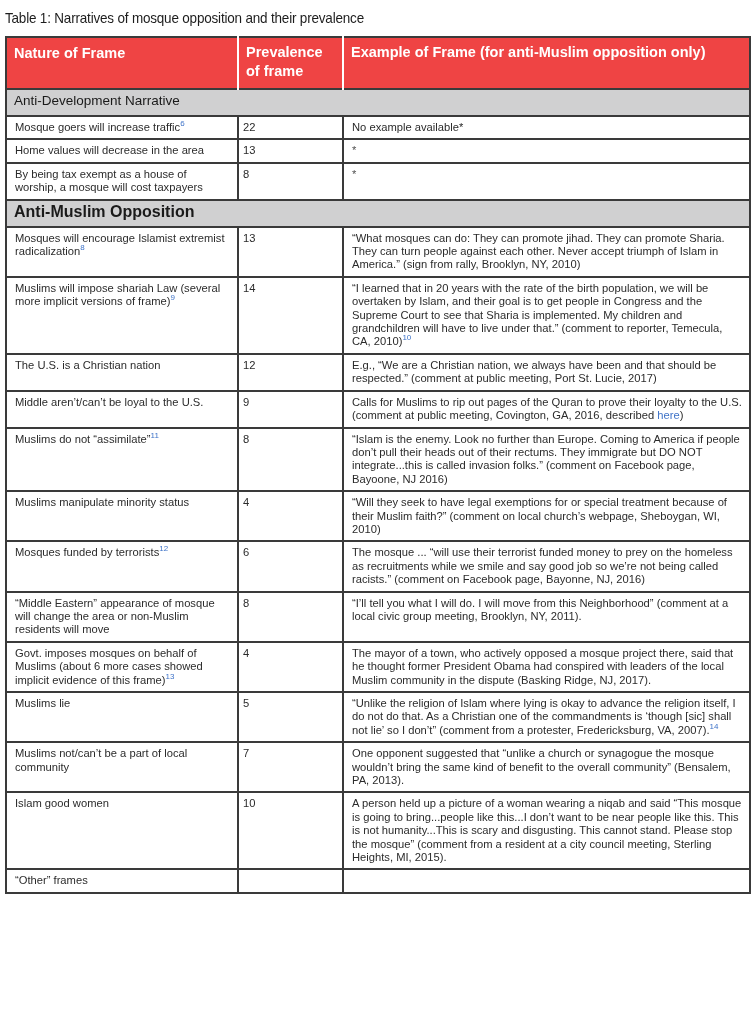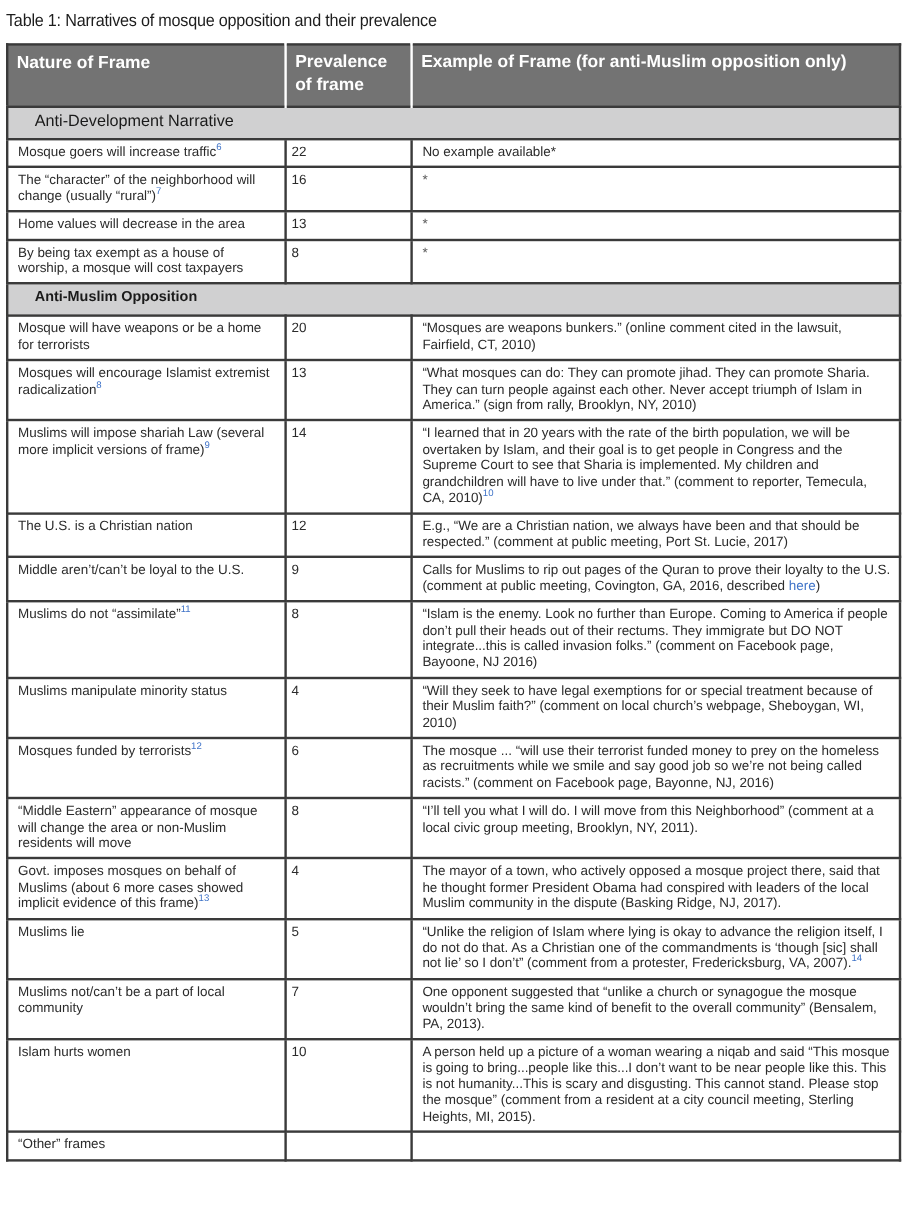--- a/index.html
+++ b/index.html
@@ -15,32 +15,32 @@
   }
   table.frames {
     position: absolute; left: 5px; top: 36px;
     width: 744px; border-collapse: collapse; table-layout: fixed;
     border: 2px solid #3a3a3a;
   }
   col.c1 { width: 232px; }
   col.c2 { width: 105px; }
   col.c3 { width: 407px; }
   thead th {
-    background: #737373; color: #ffffff; text-align: left; vertical-align: top;
+    background: #ef4444; color: #ffffff; text-align: left; vertical-align: top;
     font-weight: bold; font-size: 14.5px; line-height: 19px;
     padding: 5px 5px 7px 7px; height: 33px;
     border-left: 2px solid #ffffff;
   }
   thead th:first-child { border-left: none; padding-top: 6px; }
   tr.section td {
     background: #d0d0d1; font-size: 13.5px; font-weight: normal; color: #1a1a1a;
-    padding: 4px 22px; height: 17px;
+    padding: 4px 7px; height: 17px;
     border-top: 2px solid #3a3a3a; border-bottom: 2px solid #3a3a3a;
   }
-  tr.section.bold td { font-weight: bold; font-size: 12px; margin-top: 19px; }
+  tr.section.bold td { font-weight: bold; font-size: 16px; margin-top: 19px; }
   tbody td {
     font-size: 11.2px; line-height: 13.4px; color: #2b2b2b;
     vertical-align: top; padding: 4px 6px 4px 8px;
     border: 2px solid #3a3a3a;
   }
   td.num { padding-left: 4px; }
   sup.fn { color: #3f73c8; font-size: 8px; line-height: 0; vertical-align: 5px; }
   .link { color: #3f73c8; }
   .star { color: #555; }
 </style>
@@ -66,43 +66,33 @@
   <tbody id="body-0">
     <tr class="section">
         <td colspan="3">Anti-Development Narrative</td>
       </tr>
   <tr>
         <td><span>Mosque goers will increase traffic</span><sup class="fn">6</sup></td>
         <td class="num">22</td>
         <td><span>No example available*</span></td>
       </tr>
       <tr>
-        <td><span>The “character” of the neighborhood will change (usually “rural”)</span><sup class="fn">7</sup></td>
-        <td class="num">16</td>
-        <td><span class="star">*</span></td>
-      </tr>
-      <tr>
         <td><span>Home values will decrease in the area</span></td>
         <td class="num">13</td>
         <td><span class="star">*</span></td>
       </tr>
       <tr>
         <td><span>By being tax exempt as a house of worship, a mosque will cost taxpayers</span></td>
         <td class="num">8</td>
         <td><span class="star">*</span></td>
       </tr>
     </tbody>
   <tbody id="body-1">
     <tr class="section bold">
         <td colspan="3">Anti-Muslim Opposition</td>
-      </tr>
-  <tr>
-        <td><span>Mosque will have weapons or be a home for terrorists</span></td>
-        <td class="num">20</td>
-        <td><span>“Mosques are weapons bunkers.” (online comment cited in the lawsuit, Fairfield, CT, 2010)</span></td>
       </tr>
       <tr>
         <td><span>Mosques will encourage Islamist extremist radicalization</span><sup class="fn">8</sup></td>
         <td class="num">13</td>
         <td><span>“What mosques can do: They can promote jihad. They can promote Sharia. They can turn people against each other. Never accept triumph of Islam in America.” (sign from rally, Brooklyn, NY, 2010)</span></td>
       </tr>
       <tr>
         <td><span>Muslims will impose shariah Law (several more implicit versions of frame)</span><sup class="fn">9</sup></td>
         <td class="num">14</td>
         <td><span>“I learned that in 20 years with the rate of the birth population, we will be overtaken by Islam, and their goal is to get people in Congress and the Supreme Court to see that Sharia is implemented. My children and grandchildren will have to live under that.” (comment to reporter, Temecula, CA, 2010)</span><sup class="fn">10</sup></td>
@@ -146,21 +136,21 @@
         <td><span>Muslims lie</span></td>
         <td class="num">5</td>
         <td><span>“Unlike the religion of Islam where lying is okay to advance the religion itself, I do not do that. As a Christian one of the commandments is ‘though [sic] shall not lie’ so I don’t” (comment from a protester, Fredericksburg, VA, 2007).</span><sup class="fn">14</sup></td>
       </tr>
       <tr>
         <td><span>Muslims not/can’t be a part of local community</span></td>
         <td class="num">7</td>
         <td><span>One opponent suggested that “unlike a church or synagogue the mosque wouldn’t bring the same kind of benefit to the overall community” (Bensalem, PA, 2013).</span></td>
       </tr>
       <tr>
-        <td><span>Islam hurts women</span></td>
+        <td><span>Islam good women</span></td>
         <td class="num">10</td>
         <td><span>A person held up a picture of a woman wearing a niqab and said “This mosque is going to bring...people like this...I don’t want to be near people like this. This is not humanity...This is scary and disgusting. This cannot stand. Please stop the mosque” (comment from a resident at a city council meeting, Sterling Heights, MI, 2015).</span></td>
       </tr>
       <tr>
         <td><span>“Other” frames</span></td>
         <td class="num"></td>
         <td><span></span></td>
       </tr>
     </tbody>
 </table>

